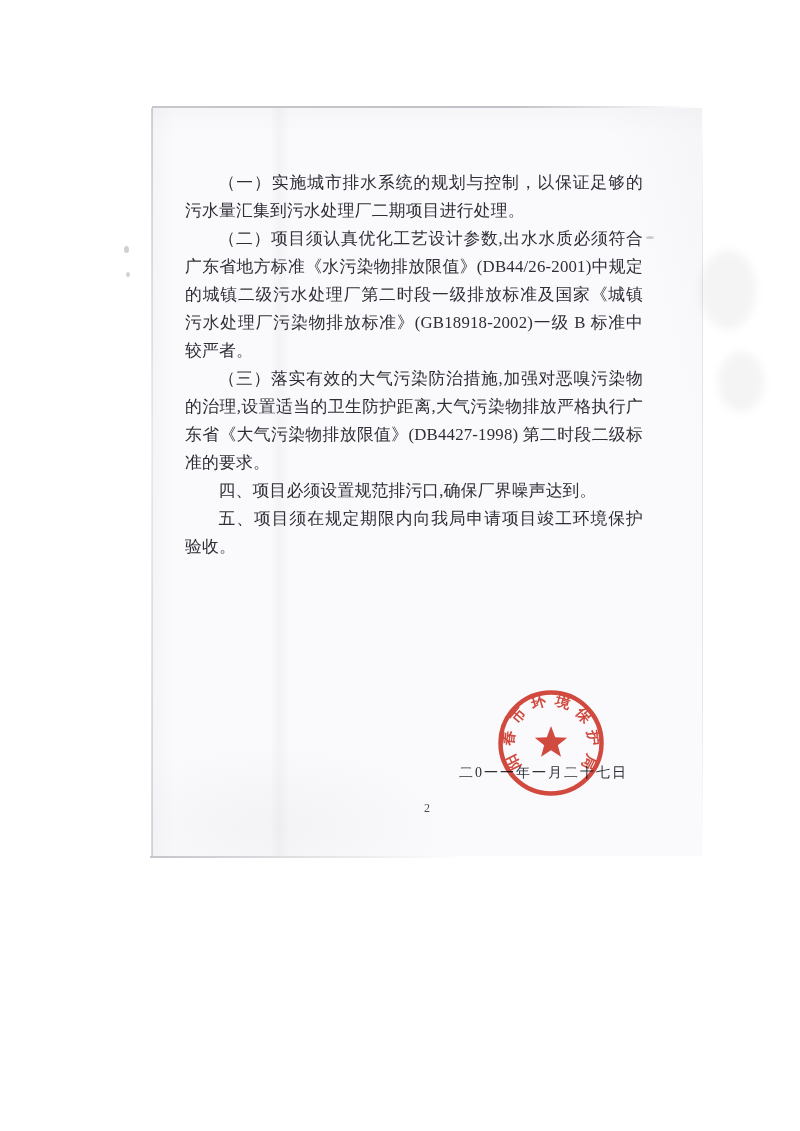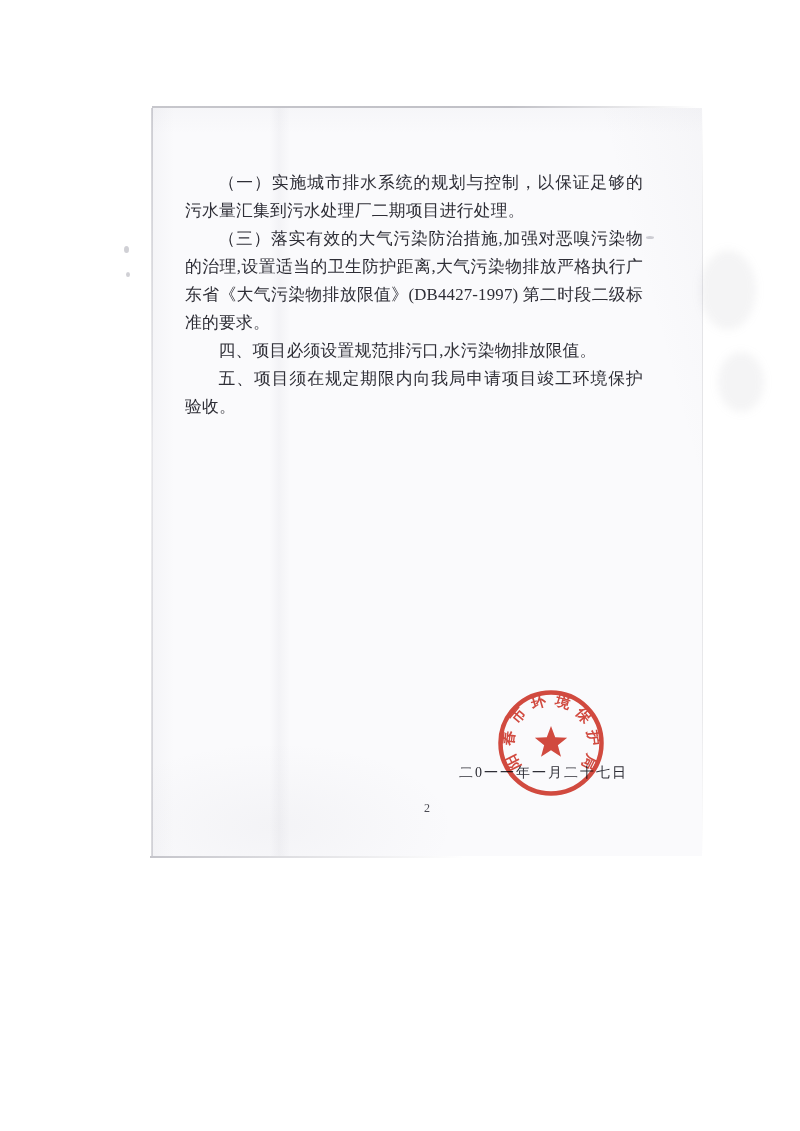--- a/index.html
+++ b/index.html
@@ -128,22 +128,23 @@
   </div>
 
   <div class="speck" style="left:124px; top:246px; width:5px; height:7px;"></div>
   <div class="speck" style="left:126px; top:272px; width:4px; height:5px;"></div>
   <div class="speck" style="left:646px; top:236px; width:8px; height:3px;"></div>
   <div class="smudge" style="left:700px; top:250px; width:56px; height:80px;"></div>
   <div class="smudge" style="left:718px; top:352px; width:46px; height:60px;"></div>
 
   <div class="body-text">
     <p>（一）实施城市排水系统的规划与控制，以保证足够的污水量汇集到污水处理厂二期项目进行处理。</p>
-    <p>（三）落实有效的大气污染防治措施,加强对恶嗅污染物的治理,设置适当的卫生防护距离,大气污染物排放严格执行广东省《大气污染物排放限值》(DB4427-1997) 第二时段二级标准的要求。</p>
-    <p>四、项目必须设置规范排污口,水污染物排放限值。</p>
+    <p>（二）项目须认真优化工艺设计参数,出水水质必须符合广东省地方标准《水污染物排放限值》(DB44/26-2001)中规定的城镇二级污水处理厂第二时段一级排放标准及国家《城镇污水处理厂污染物排放标准》(GB18918-2002)一级 B 标准中较严者。</p>
+    <p>（三）落实有效的大气污染防治措施,加强对恶嗅污染物的治理,设置适当的卫生防护距离,大气污染物排放严格执行广东省《大气污染物排放限值》(DB4427-1998) 第二时段二级标准的要求。</p>
+    <p>四、项目必须设置规范排污口,确保厂界噪声达到。</p>
     <p>五、项目须在规定期限内向我局申请项目竣工环境保护验收。</p>
   </div>
 
   <div class="doc-date">二0一一年一月二十七日</div>
 
   <div class="page-num">2</div>
 
   <svg class="seal" viewBox="-60 -60 120 120" aria-hidden="true">
     <circle class="seal-ring" cx="0" cy="0" r="50.5"></circle>
     <polygon class="seal-star" points="0,-17 -4.23,-5.83 -16.17,-5.25 -6.85,2.22 -9.99,13.75 0,7.2 9.99,13.75 6.85,2.22 16.17,-5.25 4.23,-5.83"></polygon>

